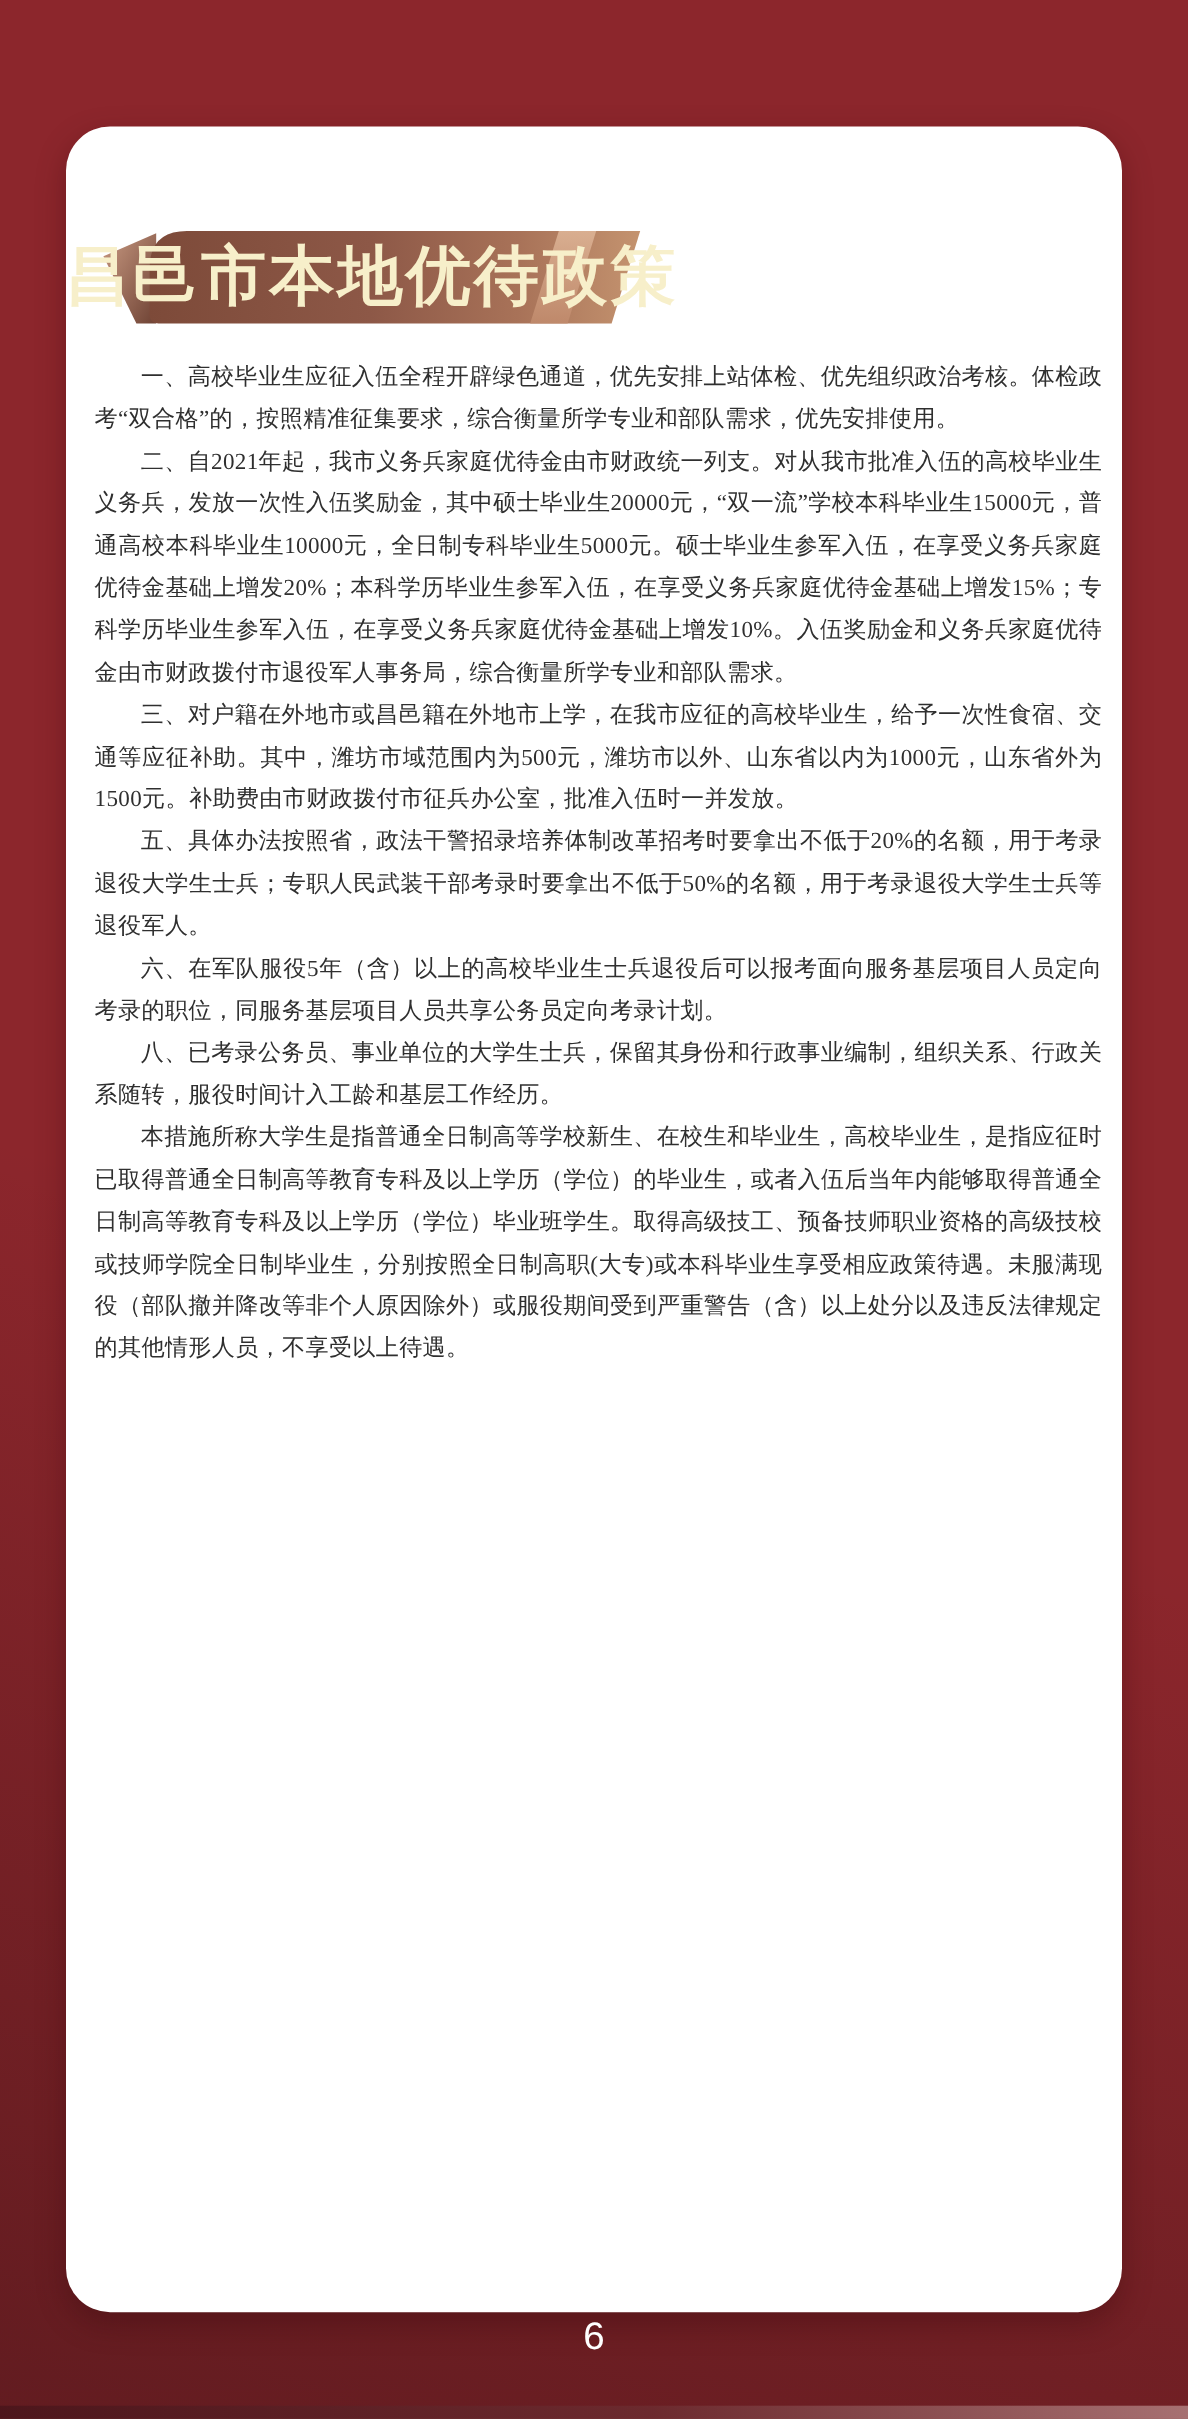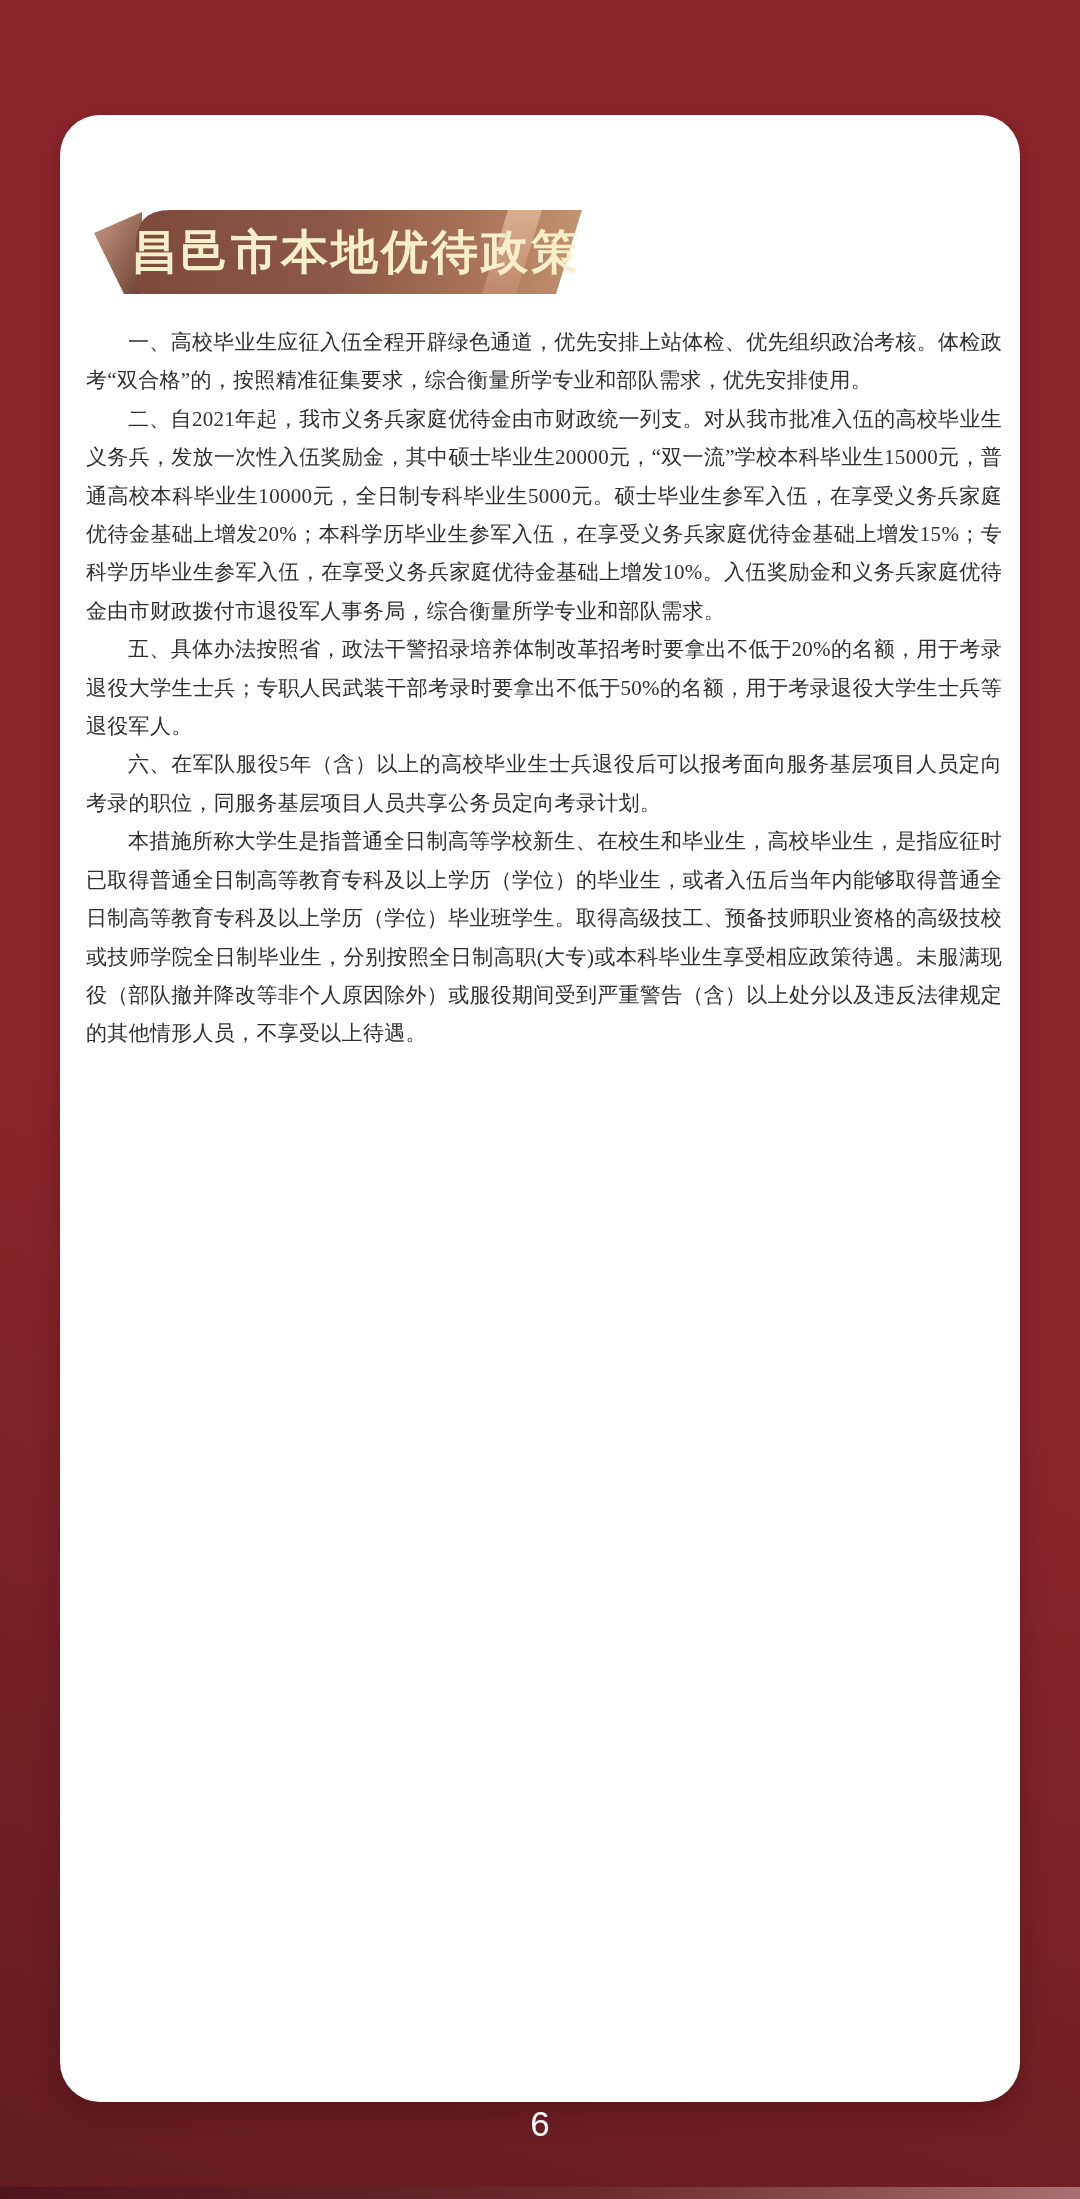--- a/index.html
+++ b/index.html
@@ -27,24 +27,24 @@
   .card{
     position:absolute;left:60px;top:115px;width:960px;height:1987px;
     background:#ffffff;border-radius:40px;
     box-shadow:0 10px 26px rgba(55,8,11,0.35);
   }
   .banner{
     position:absolute;left:30px;top:92px;width:510px;height:90px;
   }
   .banner svg{position:absolute;left:0;top:0;}
   .banner-title{
-    position:absolute;left:80px;top:0;width:372px;height:90px;
+    position:absolute;left:62px;top:0;width:372px;height:90px;
     display:flex;align-items:center;justify-content:center;
     font-family:"Liberation Sans", sans-serif;
-    font-size:47px;font-weight:700;letter-spacing:3px;
+    font-size:59px;font-weight:700;letter-spacing:3px;
     color:#f7efca;white-space:nowrap;
   }
   .content{
     position:absolute;left:26px;top:208px;width:916px;
   }
   .content p{
     margin:0;text-indent:2em;
     text-align:justify;text-justify:inter-ideograph;
     font-family:"Liberation Serif","DejaVu Serif",serif;
     font-size:21px;line-height:38.4px;color:#2f2f2f;
@@ -85,20 +85,22 @@
       <polygon points="4,26 52,5 52,87 34,87" fill="url(#gTail)"></polygon>
       <path d="M 80 3 L 492 3 L 466 87 L 54 87 Q 46 87 46 79 L 46 37 Q 46 3 80 3 Z" fill="url(#gBody)"></path>
       <polygon points="418,3 452,3 426,87 392,87" fill="url(#gStripe)" opacity="0.92"></polygon>
     </svg>
     <div class="banner-title">昌邑市本地优待政策</div>
   </div>
 
   <div class="content">
     <p>一、高校毕业生应征入伍全程开辟绿色通道，优先安排上站体检、优先组织政治考核。体检政考“双合格”的，按照精准征集要求，综合衡量所学专业和部队需求，优先安排使用。</p>
     <p>二、自2021年起，我市义务兵家庭优待金由市财政统一列支。对从我市批准入伍的高校毕业生义务兵，发放一次性入伍奖励金，其中硕士毕业生20000元，“双一流”学校本科毕业生15000元，普通高校本科毕业生10000元，全日制专科毕业生5000元。硕士毕业生参军入伍，在享受义务兵家庭优待金基础上增发20%；本科学历毕业生参军入伍，在享受义务兵家庭优待金基础上增发15%；专科学历毕业生参军入伍，在享受义务兵家庭优待金基础上增发10%。入伍奖励金和义务兵家庭优待金由市财政拨付市退役军人事务局，综合衡量所学专业和部队需求。</p>
+    <p>三、对户籍在外地市或昌邑籍在外地市上学，在我市应征的高校毕业生，给予一次性食宿、交通等应征补助。其中，潍坊市域范围内为500元，潍坊市以外、山东省以内为1000元，山东省外为1500元。补助费由市财政拨付市征兵办公室，批准入伍时一并发放。</p>
     <p>五、具体办法按照省，政法干警招录培养体制改革招考时要拿出不低于20%的名额，用于考录退役大学生士兵；专职人民武装干部考录时要拿出不低于50%的名额，用于考录退役大学生士兵等退役军人。</p>
     <p>六、在军队服役5年（含）以上的高校毕业生士兵退役后可以报考面向服务基层项目人员定向考录的职位，同服务基层项目人员共享公务员定向考录计划。</p>
+    <p>八、已考录公务员、事业单位的大学生士兵，保留其身份和行政事业编制，组织关系、行政关系随转，服役时间计入工龄和基层工作经历。</p>
     <p>本措施所称大学生是指普通全日制高等学校新生、在校生和毕业生，高校毕业生，是指应征时已取得普通全日制高等教育专科及以上学历（学位）的毕业生，或者入伍后当年内能够取得普通全日制高等教育专科及以上学历（学位）毕业班学生。取得高级技工、预备技师职业资格的高级技校或技师学院全日制毕业生，分别按照全日制高职(大专)或本科毕业生享受相应政策待遇。未服满现役（部队撤并降改等非个人原因除外）或服役期间受到严重警告（含）以上处分以及违反法律规定的其他情形人员，不享受以上待遇。</p>
   </div>
 
 </div>
 
 <div class="page-num">6</div>
 
 </body></html>

